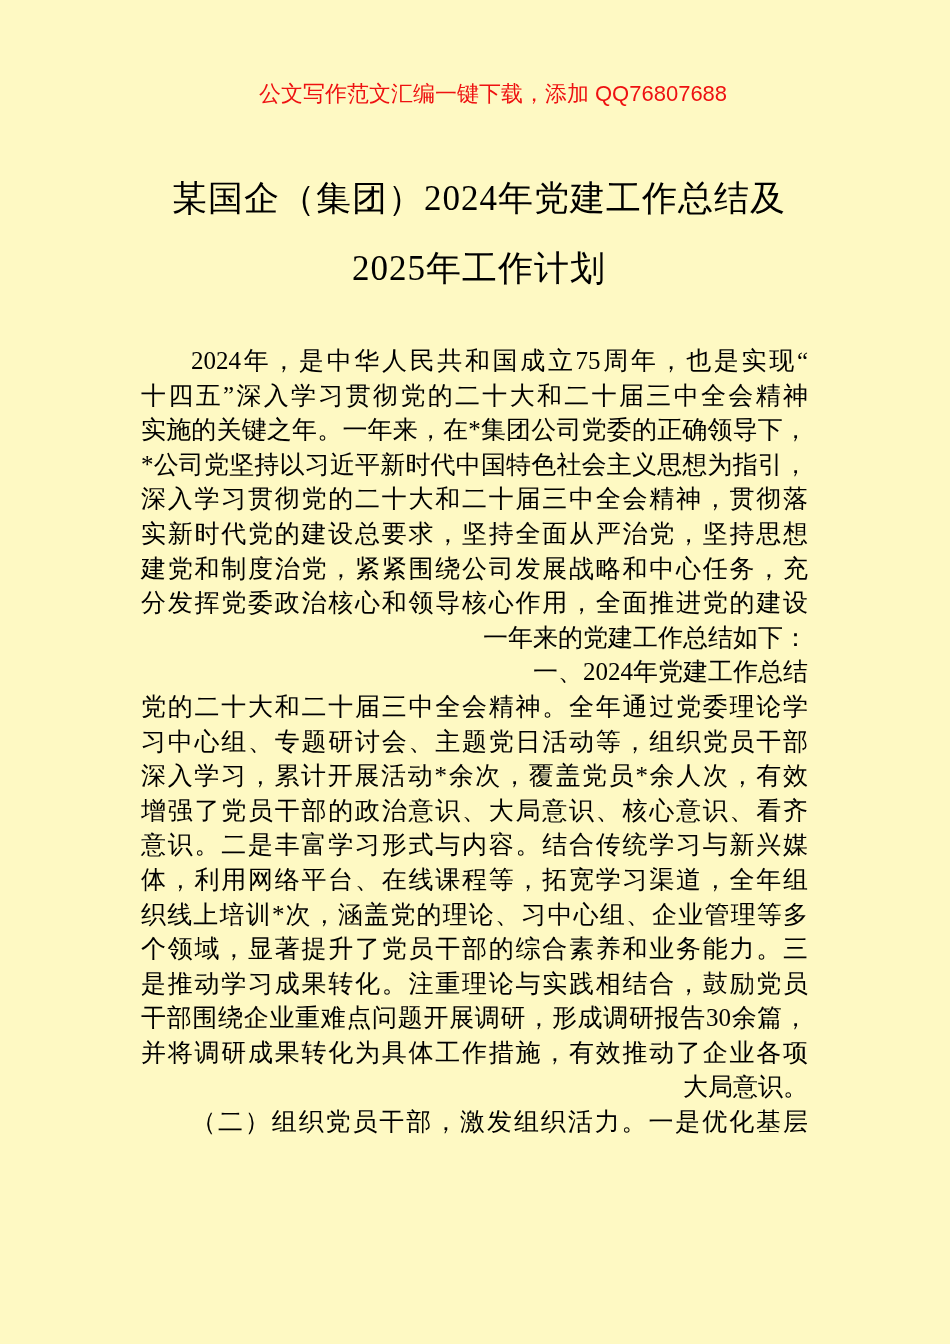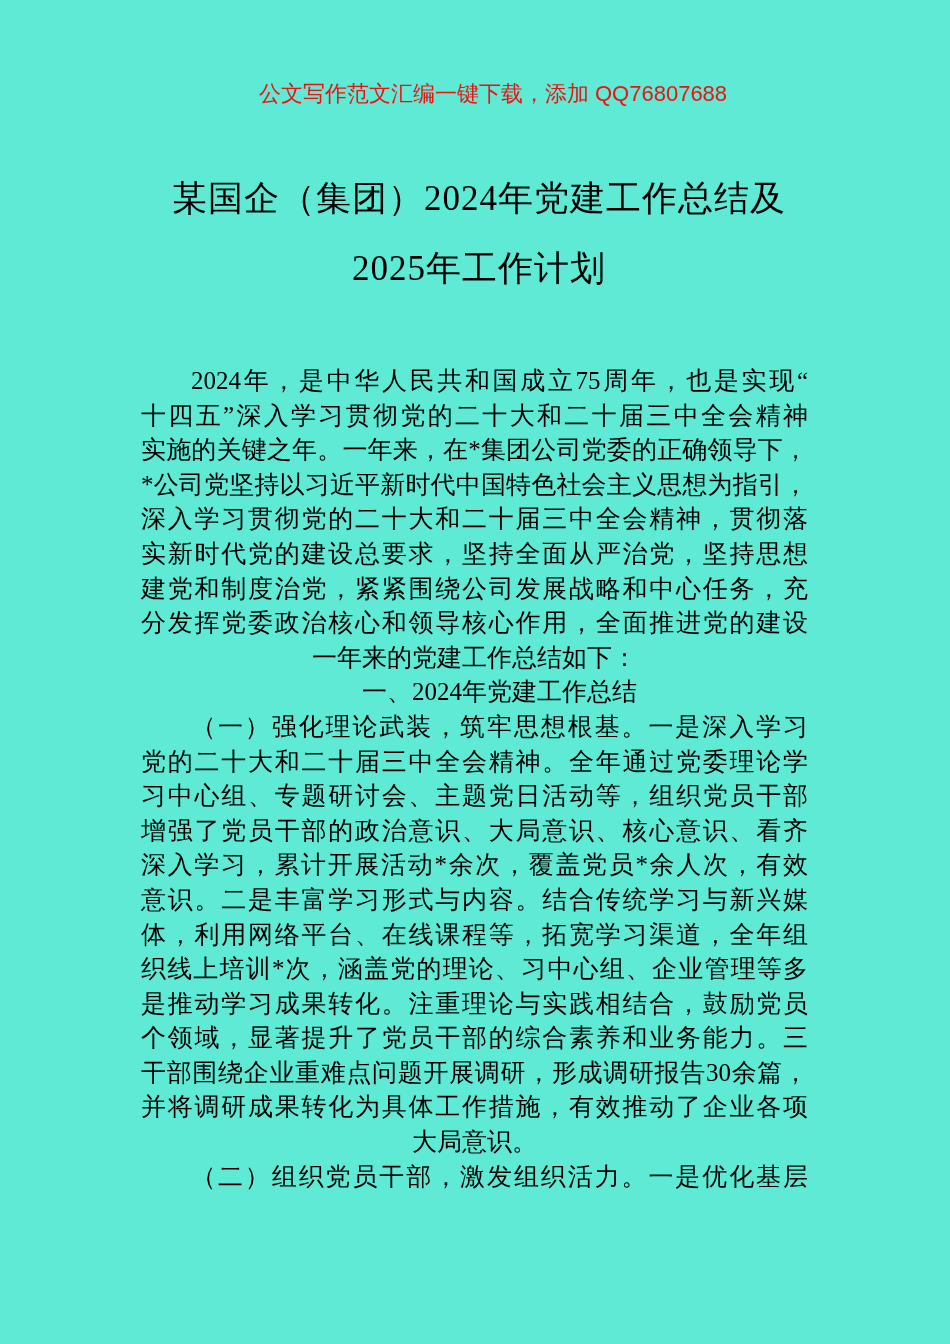--- a/index.html
+++ b/index.html
@@ -36,72 +36,71 @@
     width: 950px;
     text-align: center;
     font-size: 35px;
     line-height: 70px;
     letter-spacing: 1px;
     font-weight: 400;
     color: #000000;
   }
   .doc-body {
     position: absolute;
-    top: 364px;
+    top: 344px;
     left: 141px;
     width: 667px;
     font-size: 25px;
     line-height: 34.6px;
     color: #000000;
   }
   .doc-body .line {
     height: 34.6px;
     white-space: normal;
-    text-align: center;
+    text-align: right;
   }
   .doc-body .line.fill {
     text-align: justify;
     text-align-last: justify;
   }
   .doc-body .line.indent {
     text-indent: 2em;
   }
 </style>
 </head>
 <body>
 
-<div class="page" style="background: #5eead4;">
+<div class="page" style="background: #fef9c3;">
 
   <div class="promo" style="color: rgb(238, 17, 17);">公文写作范文汇编一键下载，添加 QQ76807688</div>
 
   <div class="doc-title">
     <div>某国企（集团）2024年党建工作总结及</div>
     <div>2025年工作计划</div>
   </div>
 
   <div class="doc-body">
       <div class="line indent fill">2024年，是中华人民共和国成立75周年，也是实现“</div>
       <div class="line fill">十四五”深入学习贯彻党的二十大和二十届三中全会精神</div>
       <div class="line fill">实施的关键之年。一年来，在*集团公司党委的正确领导下，</div>
       <div class="line fill">*公司党坚持以习近平新时代中国特色社会主义思想为指引，</div>
       <div class="line fill">深入学习贯彻党的二十大和二十届三中全会精神，贯彻落</div>
       <div class="line fill">实新时代党的建设总要求，坚持全面从严治党，坚持思想</div>
       <div class="line fill">建党和制度治党，紧紧围绕公司发展战略和中心任务，充</div>
       <div class="line fill">分发挥党委政治核心和领导核心作用，全面推进党的建设</div>
       <div class="line">一年来的党建工作总结如下：</div>
       <div class="line indent">一、2024年党建工作总结</div>
-      <div class="line indent fill">（一）强化理论武装，筑牢思想根基。一是深入学习</div>
       <div class="line fill">党的二十大和二十届三中全会精神。全年通过党委理论学</div>
       <div class="line fill">习中心组、专题研讨会、主题党日活动等，组织党员干部</div>
+      <div class="line fill">深入学习，累计开展活动*余次，覆盖党员*余人次，有效</div>
       <div class="line fill">增强了党员干部的政治意识、大局意识、核心意识、看齐</div>
-      <div class="line fill">深入学习，累计开展活动*余次，覆盖党员*余人次，有效</div>
       <div class="line fill">意识。二是丰富学习形式与内容。结合传统学习与新兴媒</div>
       <div class="line fill">体，利用网络平台、在线课程等，拓宽学习渠道，全年组</div>
       <div class="line fill">织线上培训*次，涵盖党的理论、习中心组、企业管理等多</div>
+      <div class="line fill">个领域，显著提升了党员干部的综合素养和业务能力。三</div>
       <div class="line fill">是推动学习成果转化。注重理论与实践相结合，鼓励党员</div>
-      <div class="line fill">个领域，显著提升了党员干部的综合素养和业务能力。三</div>
       <div class="line fill">干部围绕企业重难点问题开展调研，形成调研报告30余篇，</div>
       <div class="line fill">并将调研成果转化为具体工作措施，有效推动了企业各项</div>
       <div class="line">大局意识。</div>
       <div class="line indent fill">（二）组织党员干部，激发组织活力。一是优化基层</div>
     </div>
 
 </div>
 
 </body></html>

